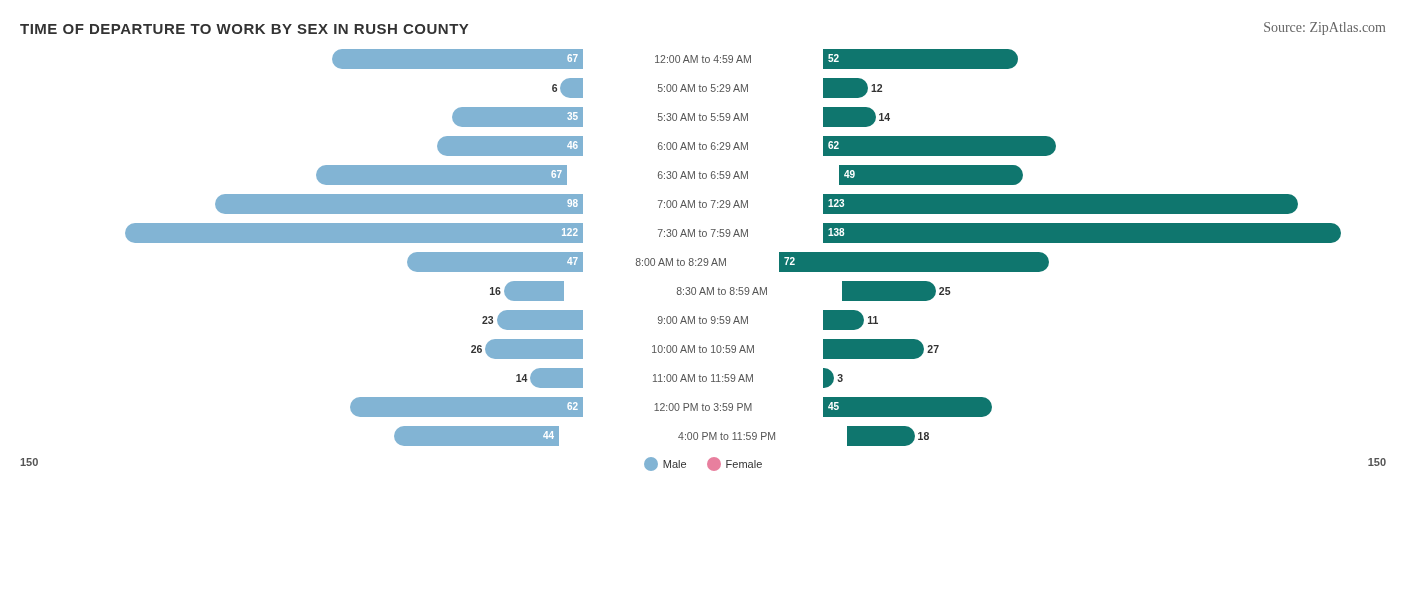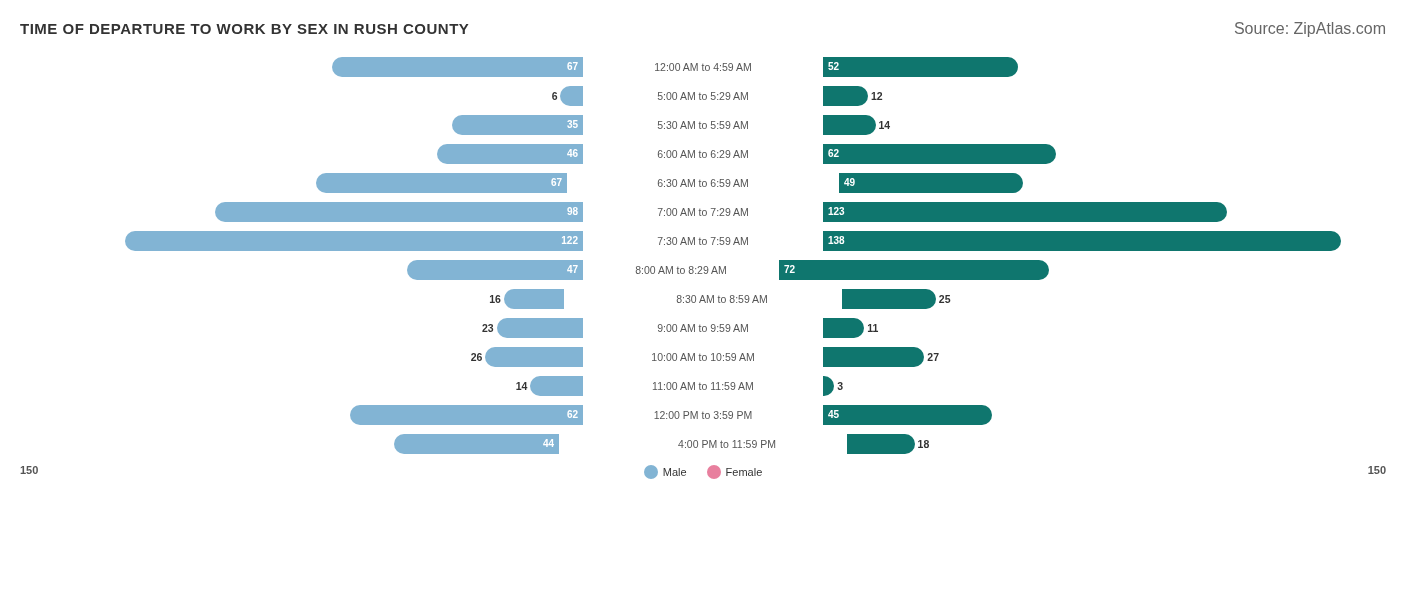--- a/index.html
+++ b/index.html
@@ -13,30 +13,31 @@
     .chart-container {
       width: 1406px;
       height: 595px;
       padding: 20px 20px 40px 20px;
       position: relative;
     }
     .chart-title {
       font-size: 15px;
       font-weight: bold;
       color: #333;
-      margin-bottom: 16px;
+      margin-bottom: 8px;
       text-transform: uppercase;
       letter-spacing: 0.5px;
     }
     .source-text {
       position: absolute;
       top: 20px;
       right: 20px;
-      font-size: 16px;
+      font-size: 14px;
       color: #666;
+      font-family: Liberation Serif, serif;
     }
     .x-label {
       font-size: 11px;
       color: #555;
       font-weight: bold;
     }
     .legend {
       display: flex;
       justify-content: center;
       gap: 20px;
@@ -206,21 +207,21 @@
         </div>
       </div>
       <div class="dual-bar-row">
         <div class="left-half">
           <div class="bl" style="width: 367.827px;">
             <span class="val-left-inside">98</span>
           </div>
         </div>
         <div class="center-label" style="width: 240px;">7:00 AM to 7:29 AM</div>
         <div class="right-half">
-          <div class="br" style="width: 404px;">
+          <div class="br" style="width: 475px;">
             <span class="val-right-inside">123</span>
           </div>
         </div>
       </div>
       <div class="dual-bar-row">
         <div class="left-half">
           <div class="bl" style="width: 457.907px;">
             <span class="val-left-inside">122</span>
           </div>
         </div>

